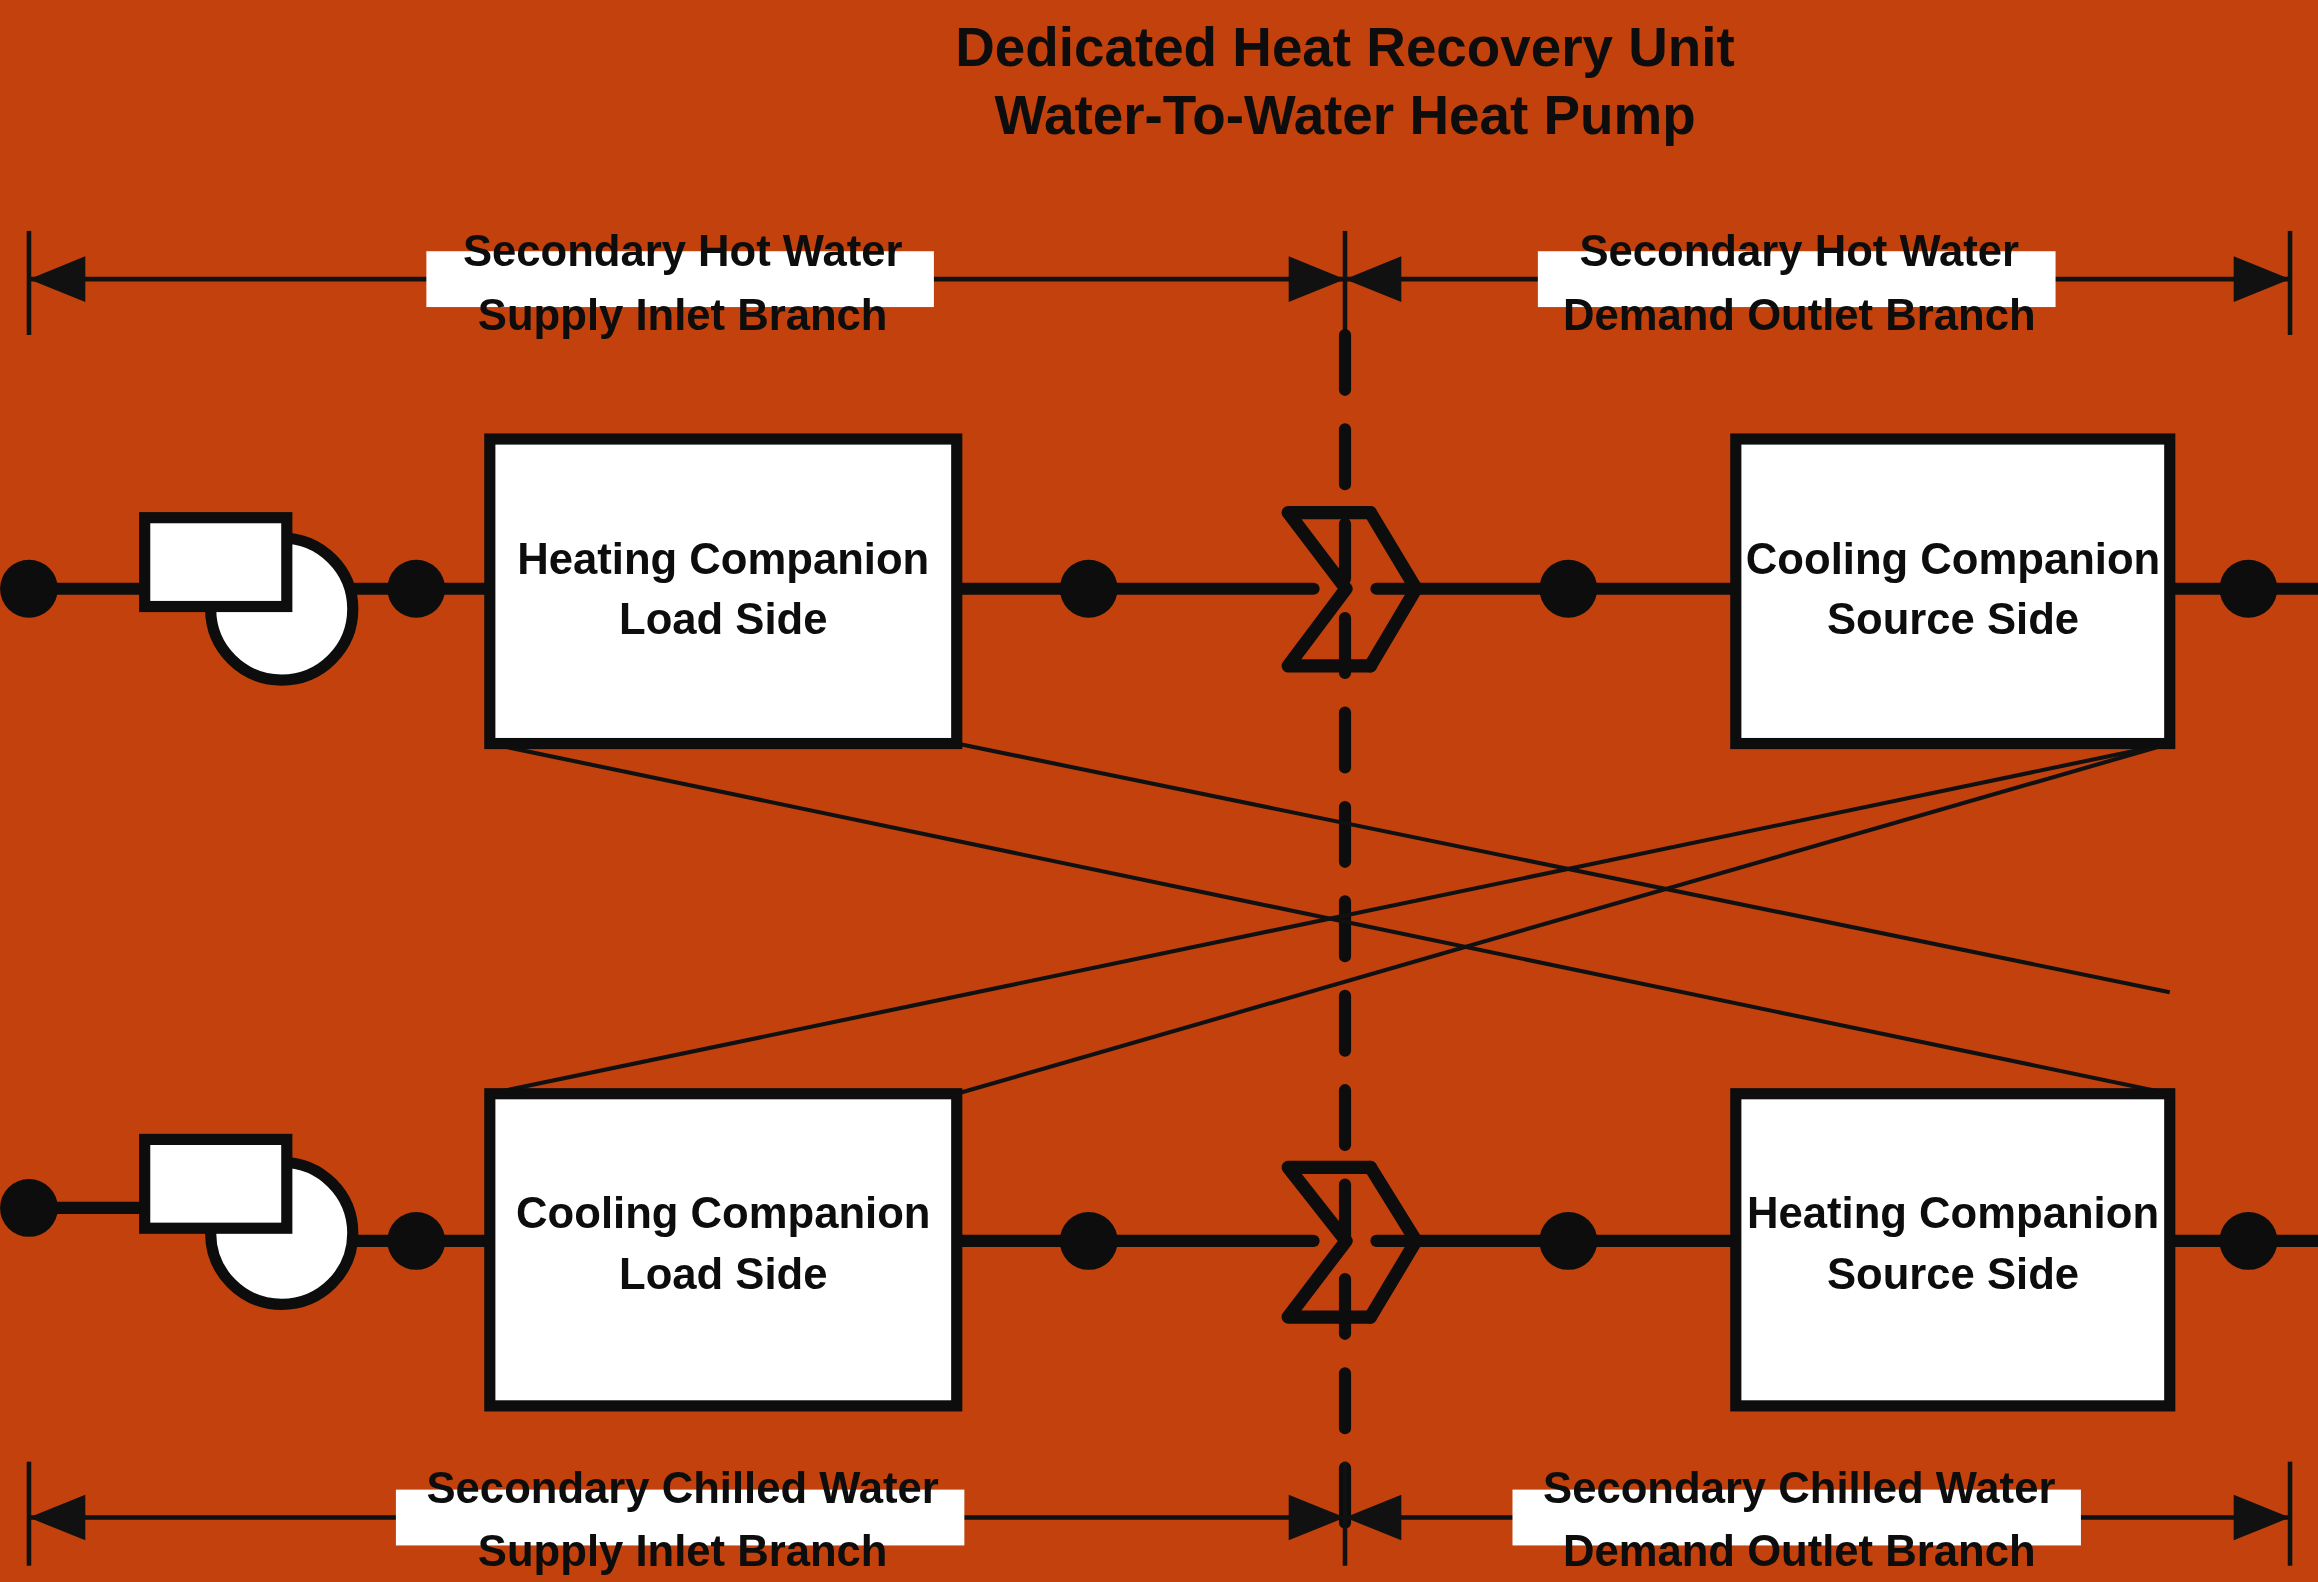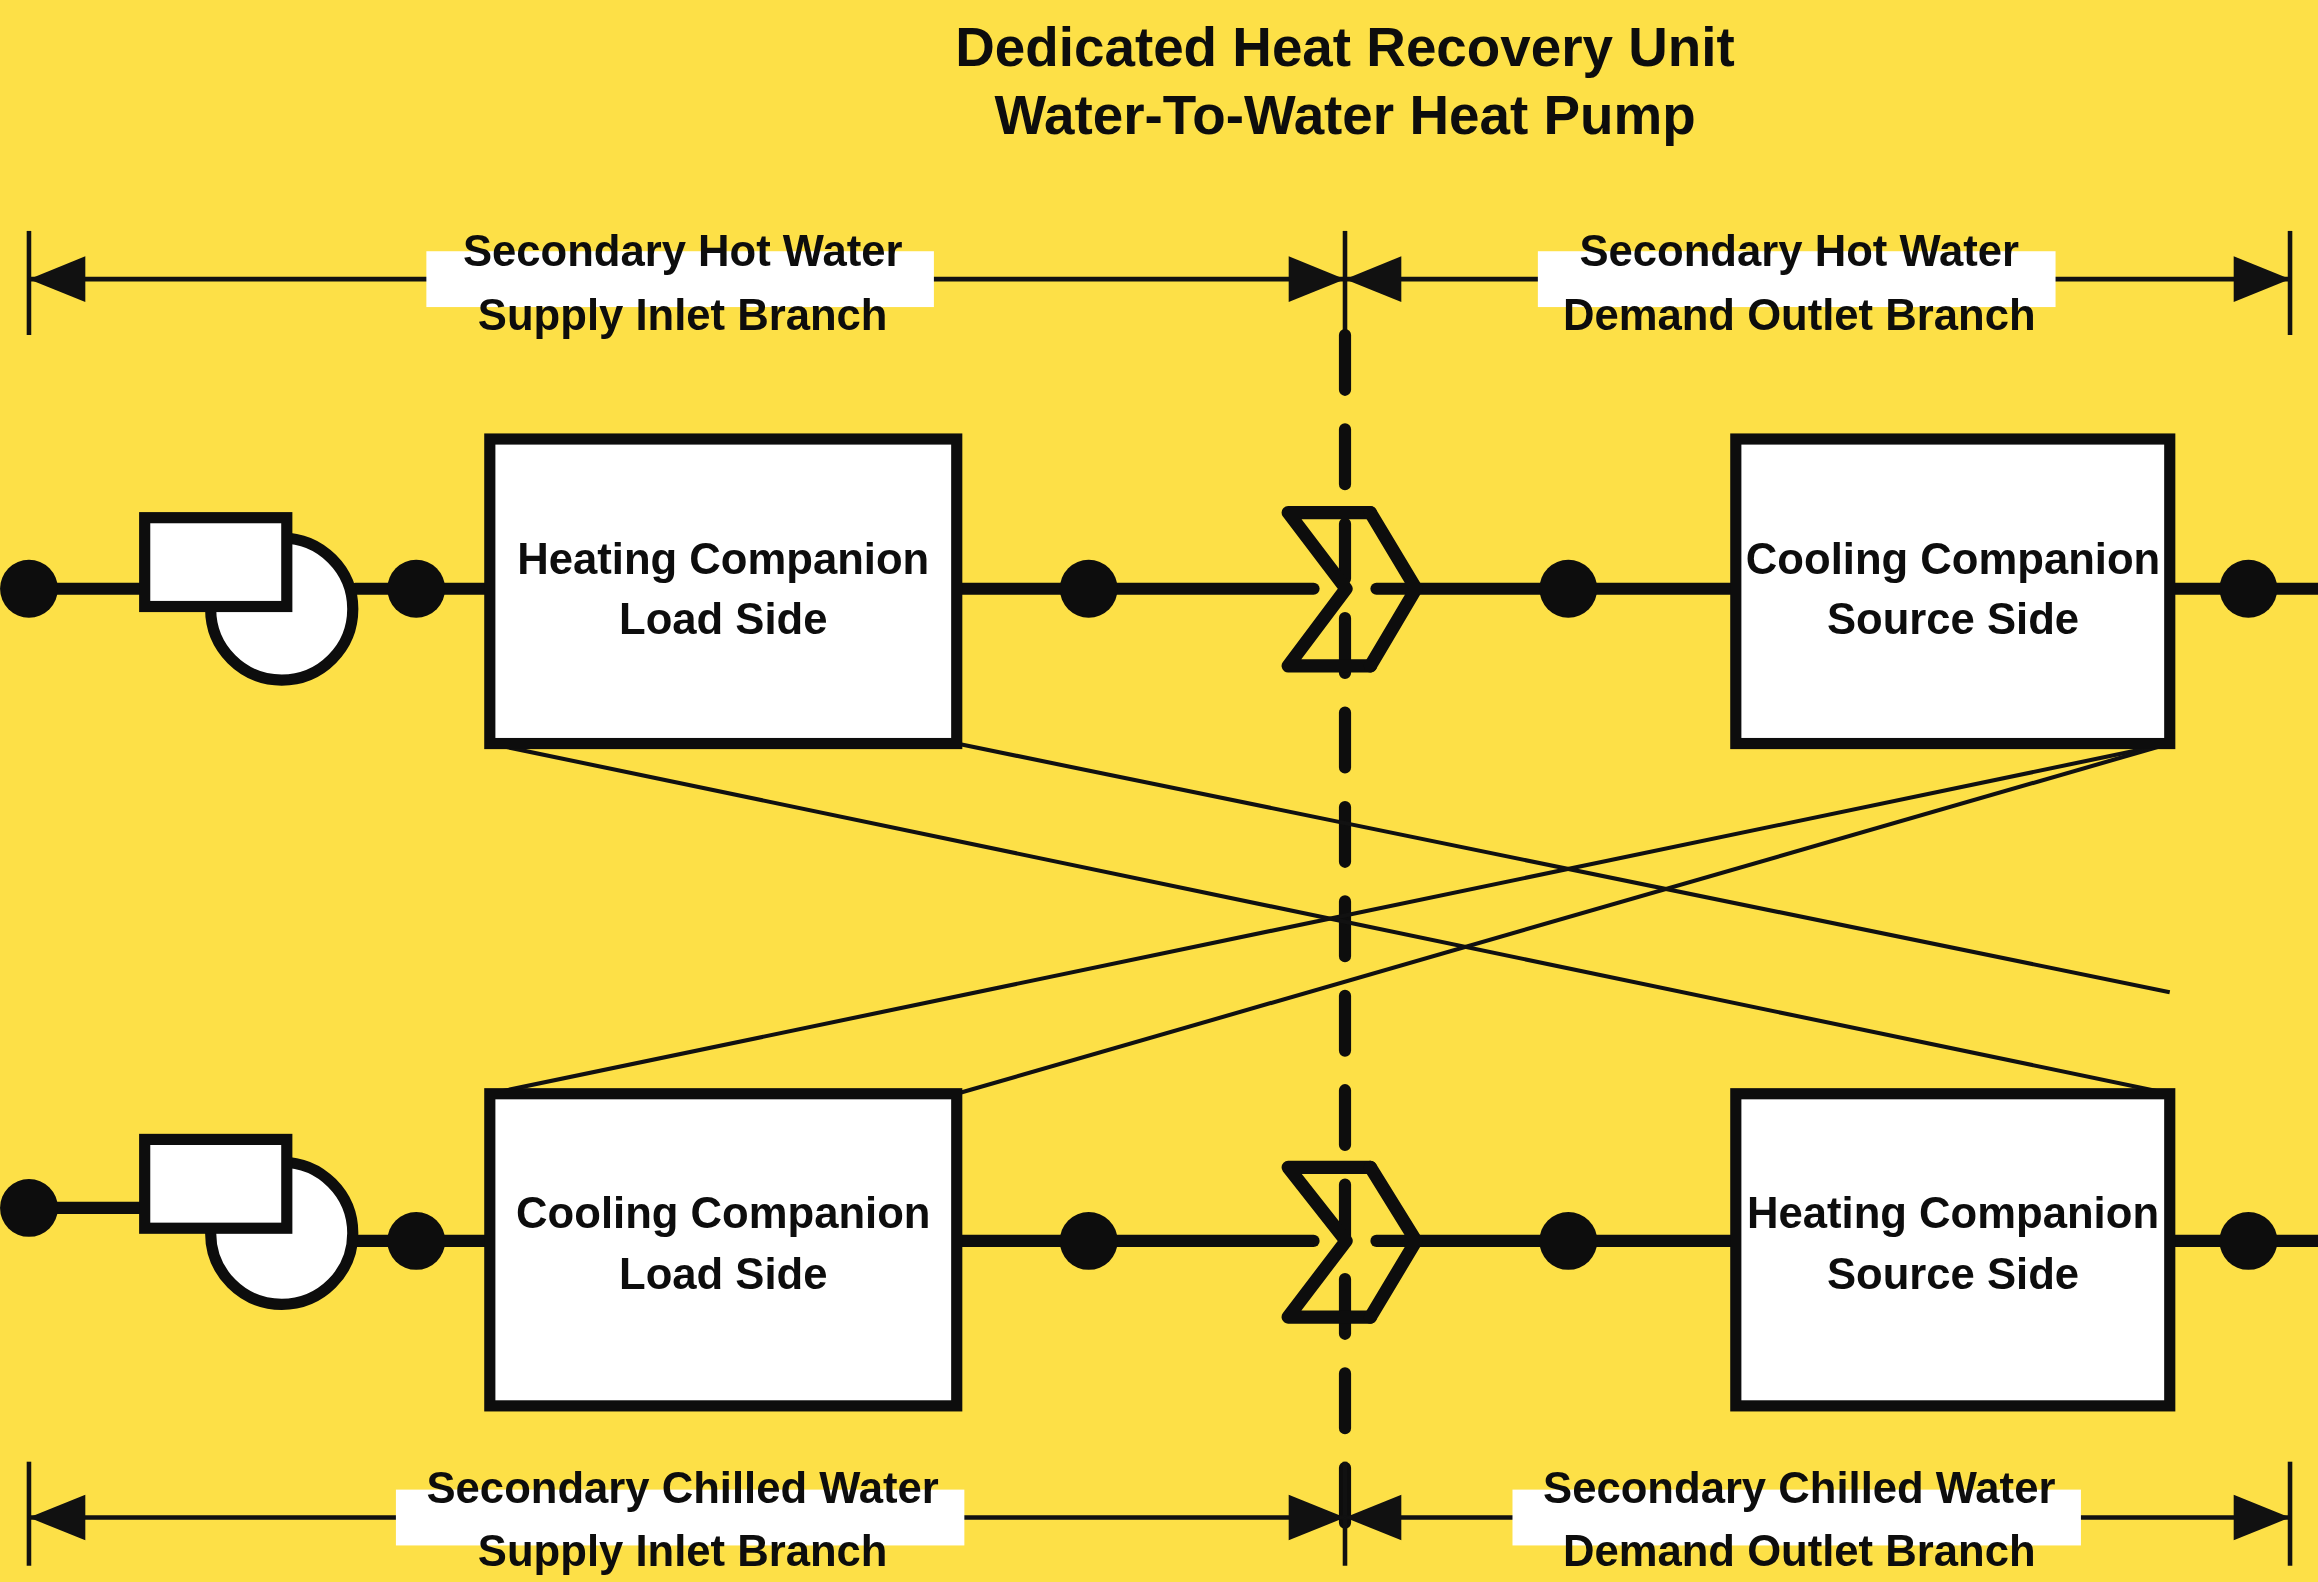--- a/index.html
+++ b/index.html
@@ -7,21 +7,21 @@
     padding: 0;
     background: #ffffff;
   }
   body {
     font-family: "Liberation Sans", sans-serif;
   }
   #stage {
     position: relative;
     width: 2319px;
     height: 1583px;
-    background: #fde047;
+    background: #c2410c;
     overflow: hidden;
   }
   #stage svg {
     position: absolute;
     top: 0;
     left: 0;
     width: 2319px;
     height: 1583px;
   }
   .ttl {

